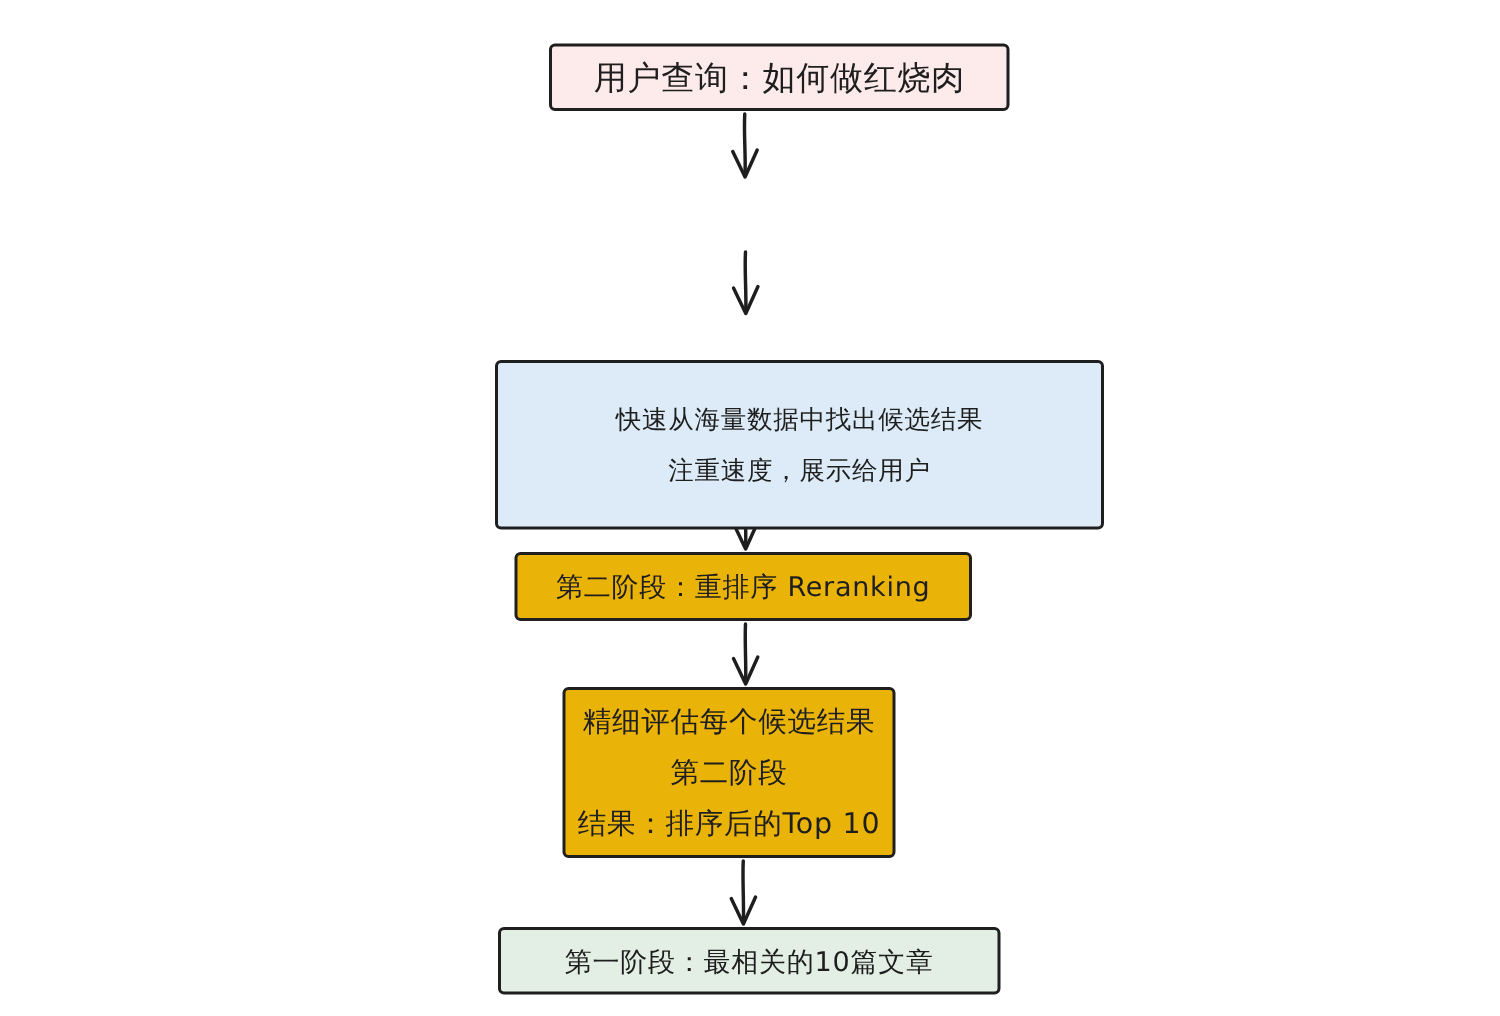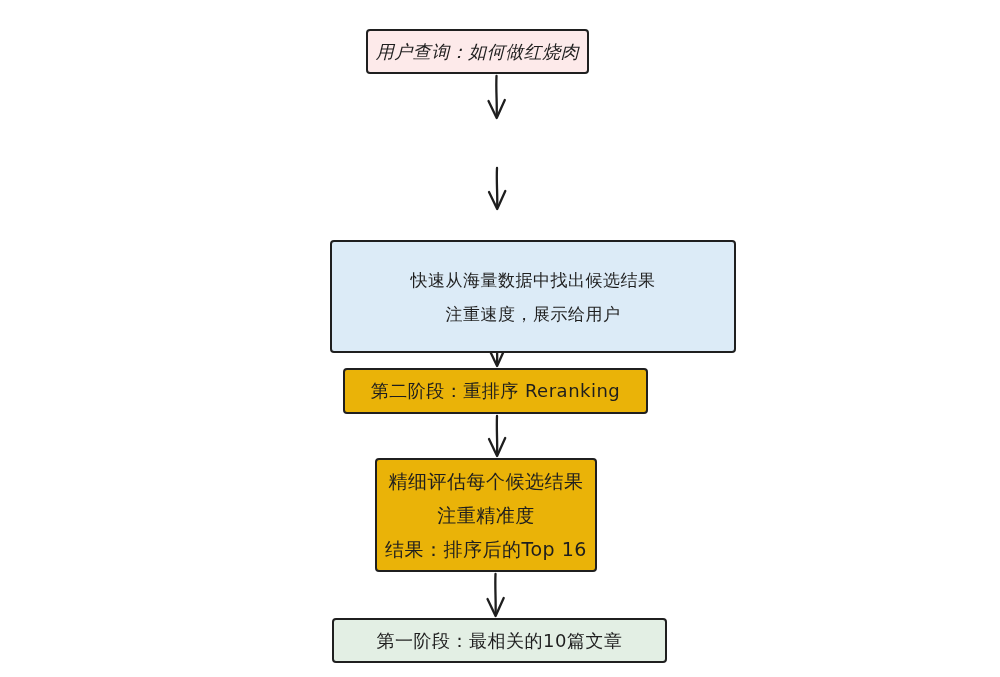--- a/index.html
+++ b/index.html
@@ -33,21 +33,21 @@
     display: block;
     white-space: nowrap;
   }
   
   .fill-pink   { background: #fdeaea; }
   .fill-blue   { background: #dcebf7; }
   .fill-purple { background: #eab308; }
   .fill-green  { background: #e3efe4; }
 
   
-  .node-1 { left: 366px; top: 29px;  width: 223px; height: 45px;  font-size: 18px; font-style: italic; }
+  .node-1 { left: 366px; top: 29px;  width: 307px; height: 45px;  font-size: 22px; }
   .node-2 { left: 362px; top: 119px; width: 271px; height: 47px;  font-size: 18px; }
   .node-3 { left: 330px; top: 210px; width: 406px; height: 113px; font-size: 17px; line-height: 34px; margin-top: 30px; }
   .node-4 { left: 343px; top: 368px; width: 305px; height: 46px;  font-size: 18px; }
   .node-5 { left: 375px; top: 458px; width: 222px; height: 114px; font-size: 19px; line-height: 34px; }
   .node-6 { left: 332px; top: 618px; width: 335px; height: 45px;  font-size: 18px; }
 
   .arrow-layer {
     position: absolute;
     left: 0;
     top: 0;
@@ -100,21 +100,21 @@
     <span class="node-line">快速从海量数据中找出候选结果</span>
     <span class="node-line">注重速度，展示给用户</span>
   </div>
 
   <div class="flow-node node-4 fill-purple">
     <span class="node-line">第二阶段：重排序 Reranking</span>
   </div>
 
   <div class="flow-node node-5 fill-purple">
     <span class="node-line">精细评估每个候选结果</span>
-    <span class="node-line">注重精准度</span>
-    <span class="node-line">结果：排序后的Top 16</span>
+    <span class="node-line">第二阶段</span>
+    <span class="node-line">结果：排序后的Top 10</span>
   </div>
 
   <div class="flow-node node-6 fill-green">
     <span class="node-line">第一阶段：最相关的10篇文章</span>
   </div>
 
 </div>
 
 </body></html>

